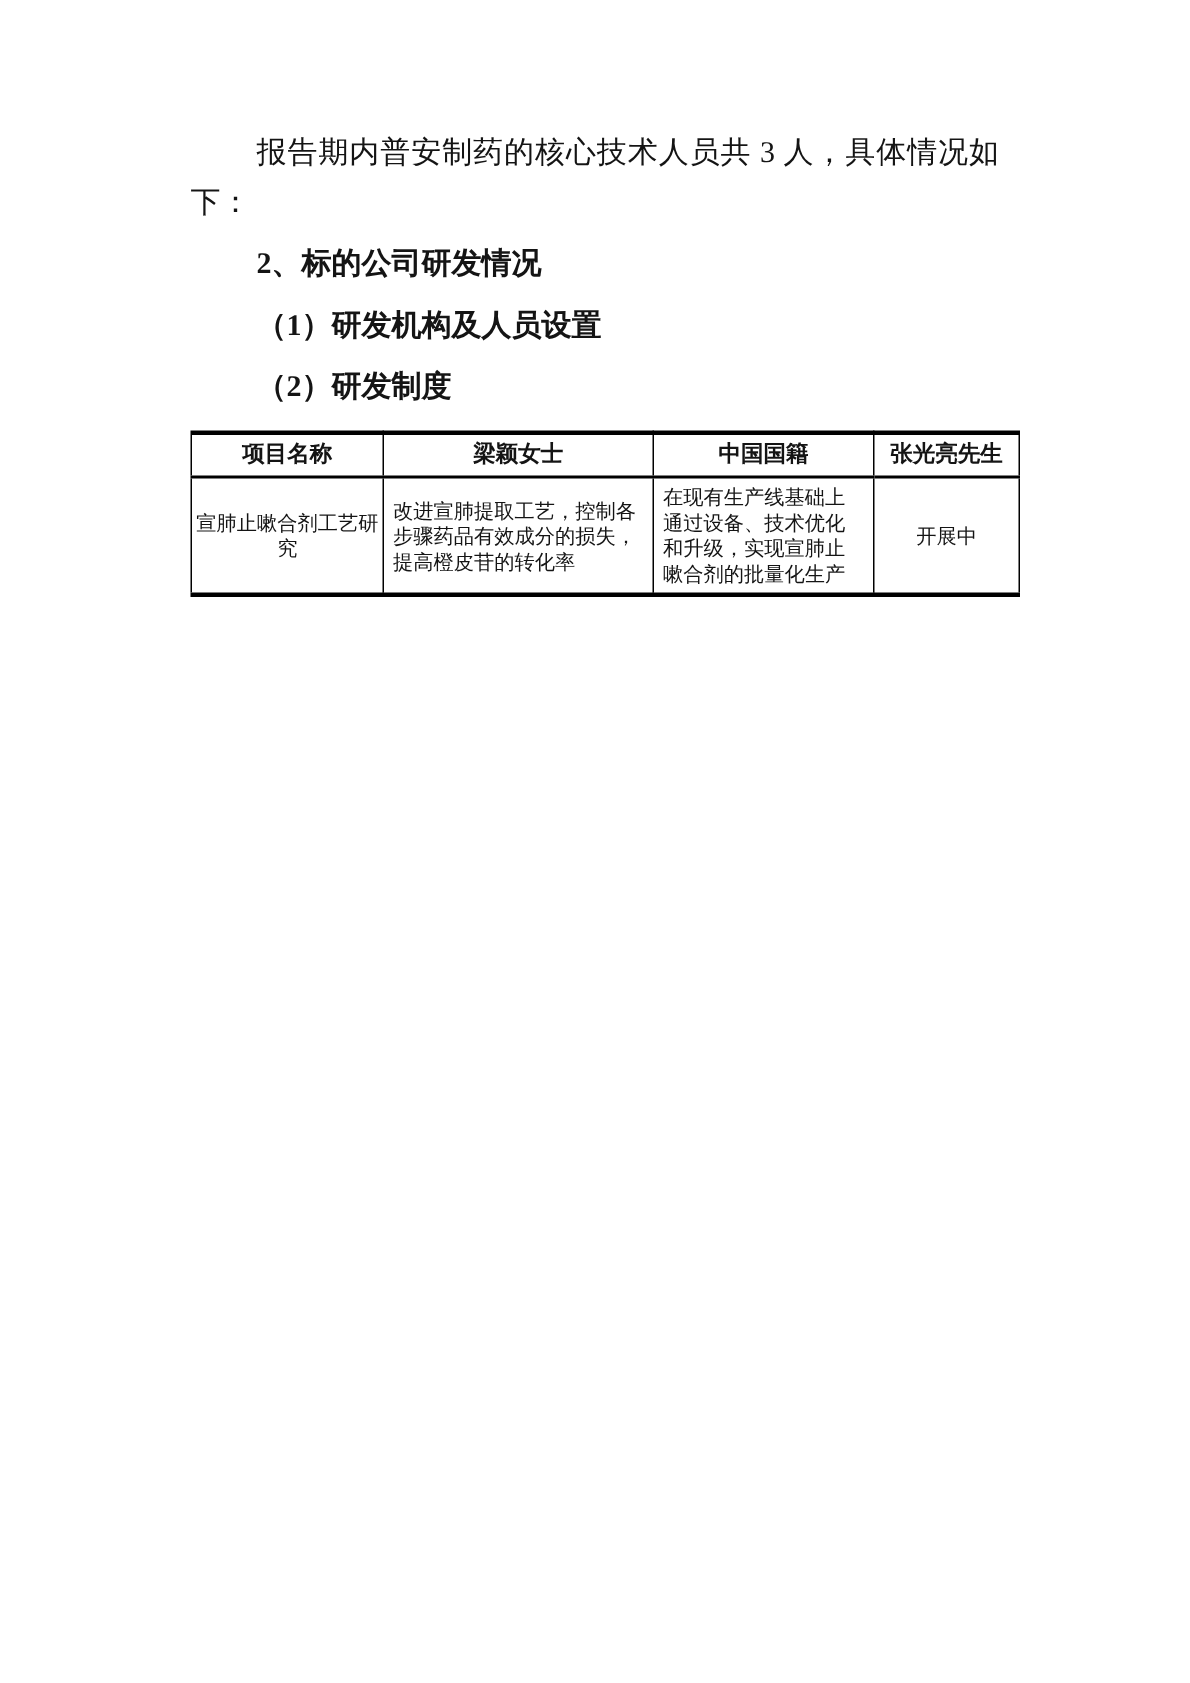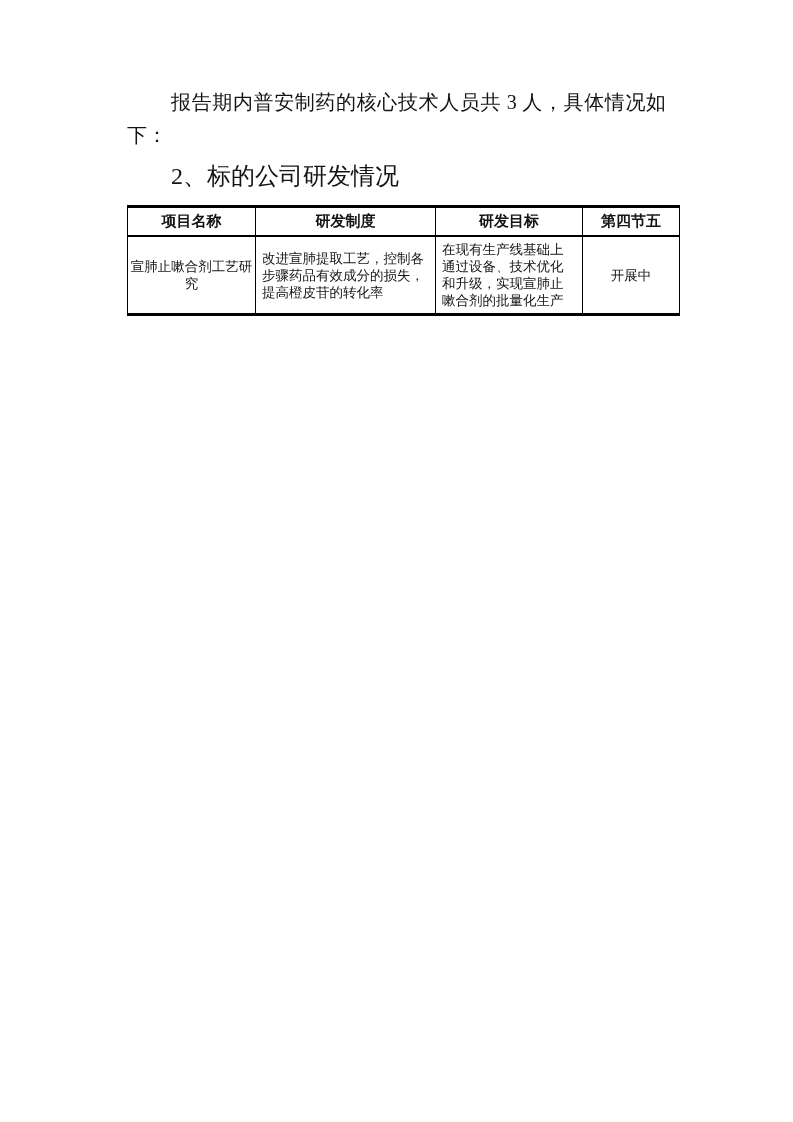--- a/index.html
+++ b/index.html
@@ -24,25 +24,25 @@
   }
   .para {
     font-size: 20px;
     line-height: 33px;
     text-align: justify;
     text-indent: 44px;
     margin: 0 0 8px 0;
     word-break: break-all;
   }
   .heading {
-    font-size: 24px;
+    font-size: 20px;
     line-height: 33px;
     text-indent: 44px;
     margin: 0 0 8px 0;
-    font-weight: normal;
+    font-weight: bold;
   }
   table.rd-table {
     border-collapse: collapse;
     width: 552px;
     margin: 12px auto 0 auto;
     border-top: 3px solid #000;
     border-bottom: 3px solid #000;
     table-layout: fixed;
   }
   table.rd-table th {
@@ -76,38 +76,40 @@
   <div class="content">
 
     <p class="para">报告期内普安制药的核心技术人员共 3 人，具体情况如下：</p>
 
 
 
 
 
     <p class="heading">2、标的公司研发情况</p>
 
+    <p class="heading">（1）研发机构及人员设置</p>
 
 
+    <p class="heading">（2）研发制度</p>
 
 
 
     <table class="rd-table">
       <colgroup>
         <col style="width:128px">
         <col style="width:180px">
         <col style="width:147px">
         <col style="width:97px">
       </colgroup>
       <thead>
         <tr>
           <th>项目名称</th>
-          <th>研发制度</th>
-          <th>研发目标</th>
-          <th>第四节五</th>
+          <th>梁颖女士</th>
+          <th>中国国籍</th>
+          <th>张光亮先生</th>
         </tr>
       </thead>
       <tbody>
         <tr>
           <td class="center">宣肺止嗽合剂工艺研究</td>
           <td>改进宣肺提取工艺，控制各步骤药品有效成分的损失，提高橙皮苷的转化率</td>
           <td>在现有生产线基础上通过设备、技术优化和升级，实现宣肺止嗽合剂的批量化生产</td>
           <td class="center">开展中</td>
         </tr>
       </tbody>

